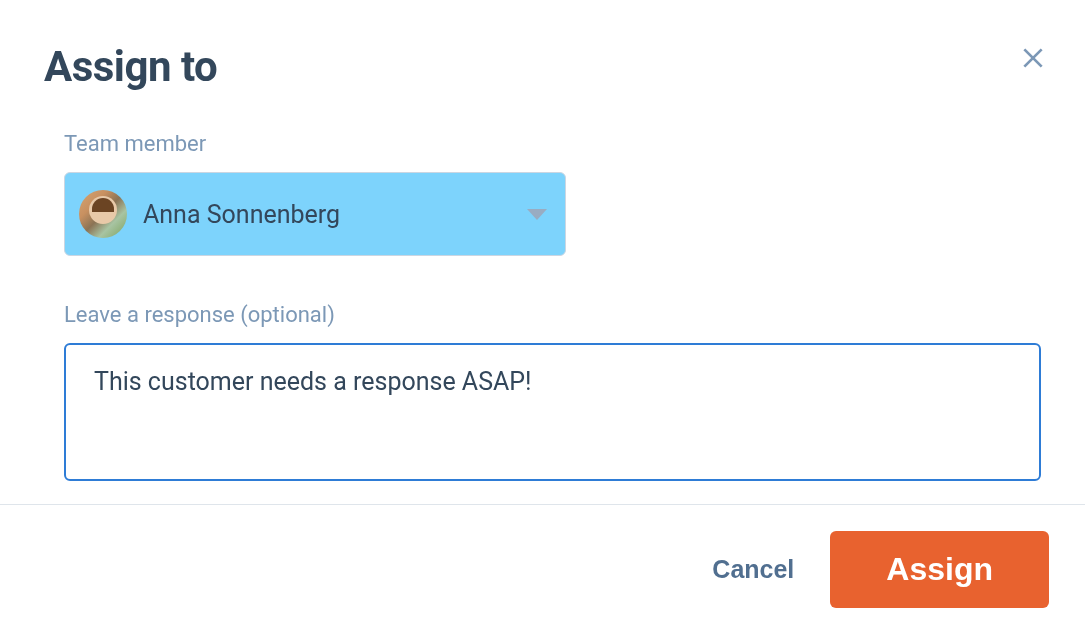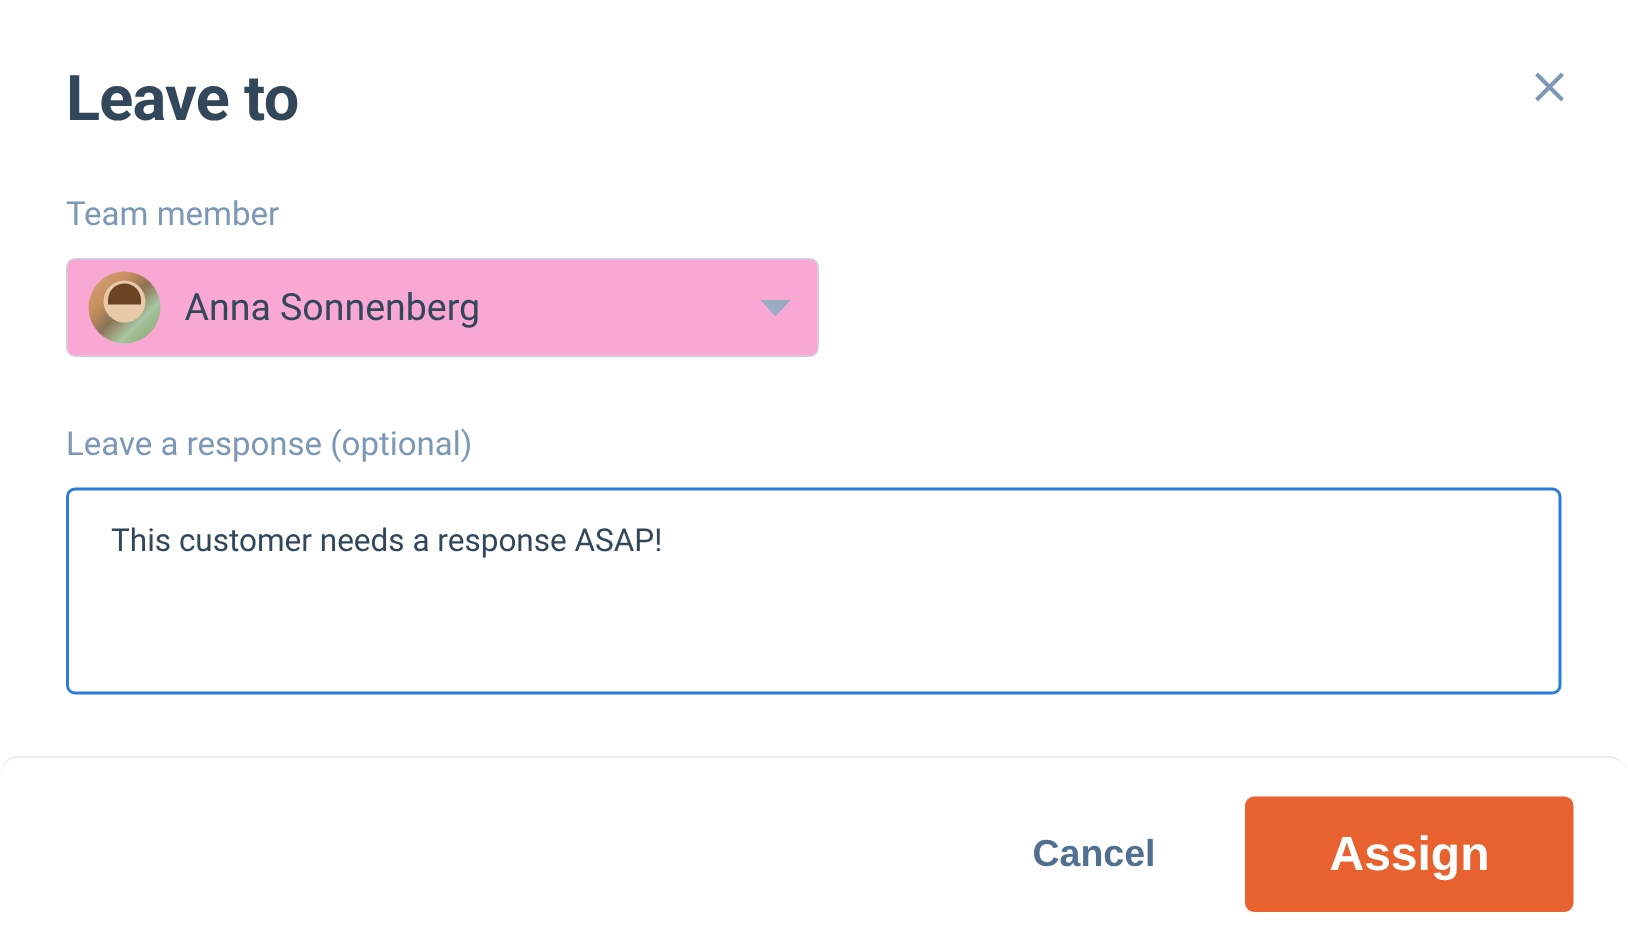--- a/index.html
+++ b/index.html
@@ -38,33 +38,34 @@
       justify-content: center;
     }
     .close-btn svg {
       width: 26px;
       height: 26px;
       stroke: #7c98b6;
       stroke-width: 2.5;
     }
     .form-section {
       padding: 40px 44px 0 44px;
+      margin-left: 20px;
     }
     .field-label {
       font-size: 22px;
       color: #7c98b6;
       margin-bottom: 16px;
       font-weight: 400;
     }
     .select-wrapper {
       width: 502px;
-      height: 66px;
+      height: 84px;
       border: 1.5px solid #cbd6e2;
       border-radius: 6px;
-      background: #f9a8d4;
+      background: #7dd3fc;
       display: flex;
       align-items: center;
       padding: 0 18px 0 14px;
       cursor: pointer;
       position: relative;
     }
     .avatar {
       width: 48px;
       height: 48px;
       border-radius: 50%;
@@ -108,38 +109,37 @@
     }
     .message-section {
       margin-top: 46px;
     }
     .message-textarea {
       width: 100%;
       height: 138px;
       border: 2px solid #2e7cd6;
       border-radius: 6px;
       padding: 22px 28px;
-      font-size: 21px;
+      font-size: 25px;
       font-family: inherit;
       color: #33475b;
       resize: none;
       outline: none;
     }
     .modal-footer {
       position: absolute;
       bottom: 0;
       left: 0;
       right: 0;
       border-top: 1.5px solid #dfe5eb;
       padding: 26px 36px 16px 12px;
       display: flex;
       justify-content: flex-end;
       align-items: center;
-      gap: 56px;
-      border-radius: 13px;
+      gap: 32px;
     }
     .cancel-btn {
       background: transparent;
       border: none;
       font-size: 25px;
       font-weight: 700;
       color: #516f90;
       cursor: pointer;
       padding: 10px 4px;
     }
@@ -151,21 +151,21 @@
       font-size: 32px;
       font-weight: 700;
       padding: 20px 56px;
       cursor: pointer;
     }
   </style>
 </head>
 <body>
 
 <div class="modal-header">
-  <h1 class="modal-title">Leave to</h1>
+  <h1 class="modal-title">Assign to</h1>
   <button class="close-btn">
     <svg viewBox="0 0 24 24" fill="none">
       <path d="M4 4 L20 20 M20 4 L4 20"></path>
     </svg>
   </button>
 </div>
 
 <div class="form-section">
   <div class="field-label">Team member</div>
   <div class="select-wrapper">

